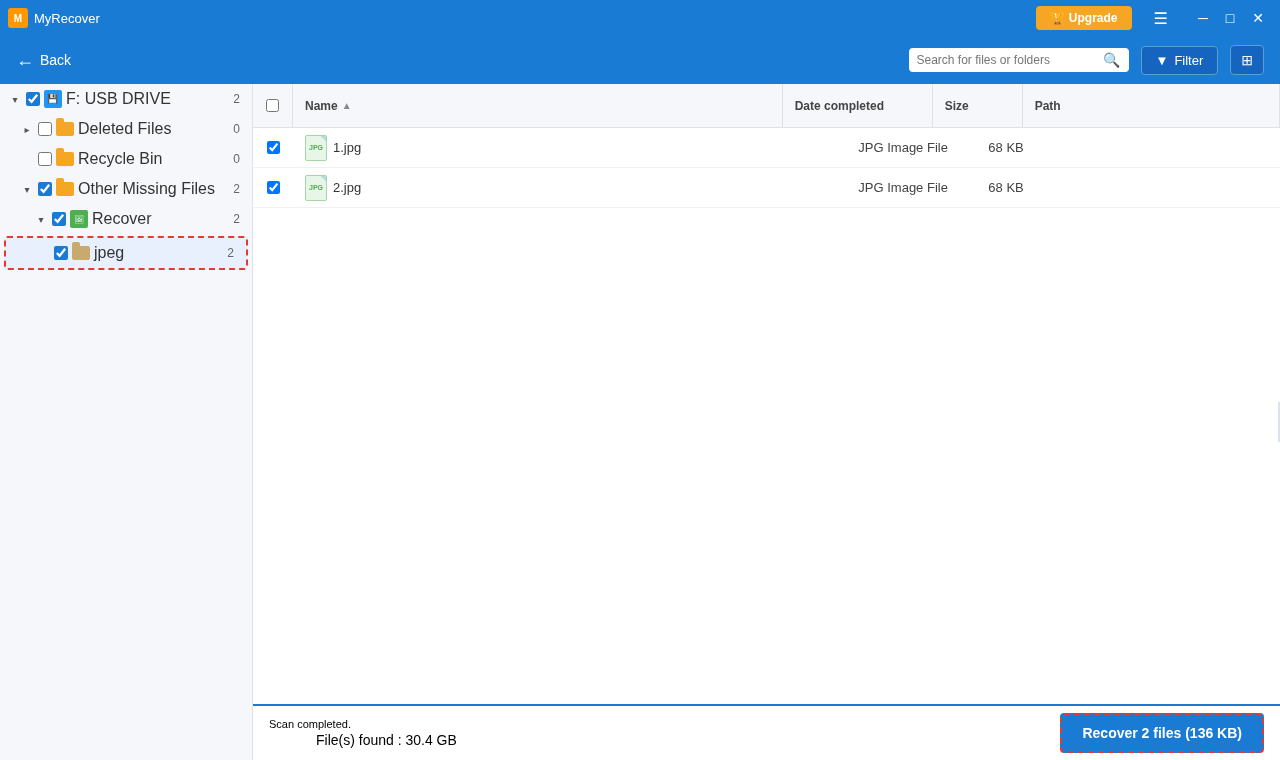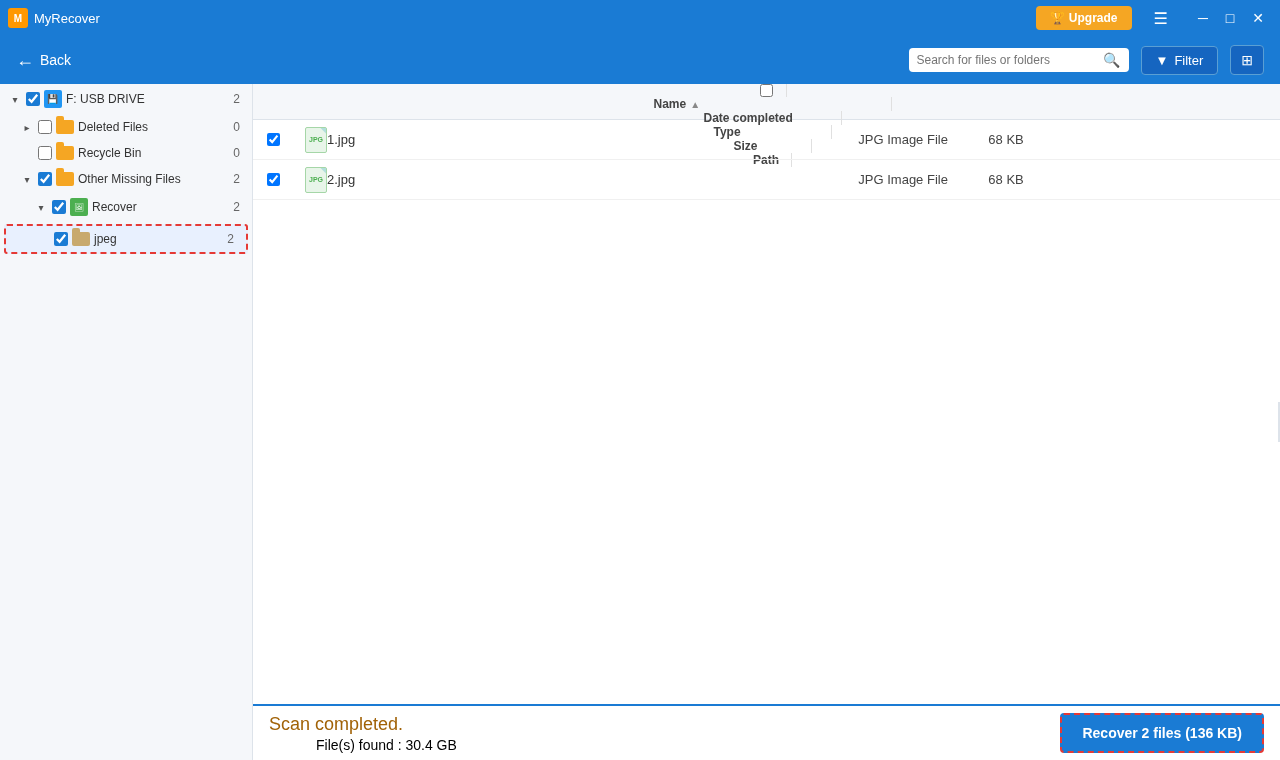--- a/index.html
+++ b/index.html
@@ -103,21 +103,21 @@
 
     .tree-chevron {
       width: 14px; height: 14px;
       display: flex; align-items: center; justify-content: center;
       font-size: 10px; color: #555; flex-shrink: 0;
     }
     .tree-checkbox {
       width: 14px; height: 14px; flex-shrink: 0;
       accent-color: #1a7bd4; cursor: pointer;
     }
-    .tree-label { flex: 1; font-size: 12px; }
+    .tree-label { flex: 1; font-size: 16px; }
     .tree-count {
       font-size: 12px; color: #666; margin-left: auto; padding-right: 4px;
     }
 
     
     .icon-usb {
       width: 18px; height: 18px;
       background: #2196f3;
       border-radius: 2px;
       display: inline-flex; align-items: center; justify-content: center;
@@ -184,22 +184,21 @@
       background: white;
       position: relative;
     }
 
     
     .table-header {
       display: flex; align-items: center;
       border-bottom: 1px solid #dde3ea;
       background: #f5f7fa;
       padding: 0;
-      height: 36px;
-      flex-direction: column;
+      height: 44px;
     }
     .th {
       padding: 0 12px;
       font-size: 12px; font-weight: 600; color: #444;
       display: flex; align-items: center; gap: 4px;
       height: 100%; border-right: 1px solid #e0e0e0;
       cursor: pointer;
     }
     .th-check { width: 40px; justify-content: center; }
     .th-name { flex: 2; min-width: 250px; }
@@ -212,21 +211,21 @@
     
     .table-body { flex: 1; overflow-y: auto; }
     .table-row {
       display: flex; align-items: center;
       height: 40px; border-bottom: 1px solid #f0f0f0;
       cursor: pointer;
     }
     .td {
       padding: 0 12px;
       font-size: 13px; color: #333;
-      display: flex; align-items: center; 
+      display: flex; align-items: center; gap: 6px;
       height: 100%; overflow: hidden;
     }
     .td-check { width: 40px; justify-content: center; }
     .td-name { flex: 2; min-width: 250px; }
     .td-date { width: 150px; color: #666; }
     .td-type { width: 130px; color: #444; }
     .td-size { width: 90px; color: #444; }
     .td-path { flex: 1; }
 
     
@@ -251,21 +250,21 @@
     
     .status-bar {
       height: 56px;
       border-top: 2px solid #1a7bd4;
       background: white;
       display: flex; align-items: center;
       padding: 0 16px;
       justify-content: space-between;
     }
     .status-left {}
-    .status-completed { font-size: 18px; color: #a16207; font-weight: 500; }
+    .status-completed { font-size: 11px; color: #000000; font-weight: 500; }
     .status-files { font-size: 14px; color: #000000; margin-top: 2px; margin-left: 47px; }
     .recover-btn {
       background: #1a7bd4; color: white;
       border: 2px dashed #e53935;
       padding: 10px 20px; border-radius: 4px;
       font-size: 14px; font-weight: 600; cursor: pointer;
     }
 
     
     .collapse-handle {
@@ -386,23 +385,20 @@
       <div class="th th-check">
         <input type="checkbox" style="">
       </div>
       <div class="th th-name">
         <span>Name</span>
         <span class="sort-arrow">▲</span>
       </div>
       <div class="th th-date">
         <span>Date completed</span>
       </div>
-      <div class="th th-type">
-        <span>Type</span>
-      </div>
       <div class="th th-size">
         <span>Size</span>
       </div>
       <div class="th th-path">
         <span>Path</span>
       </div>
     </div>
 
     <div class="table-body">
 

